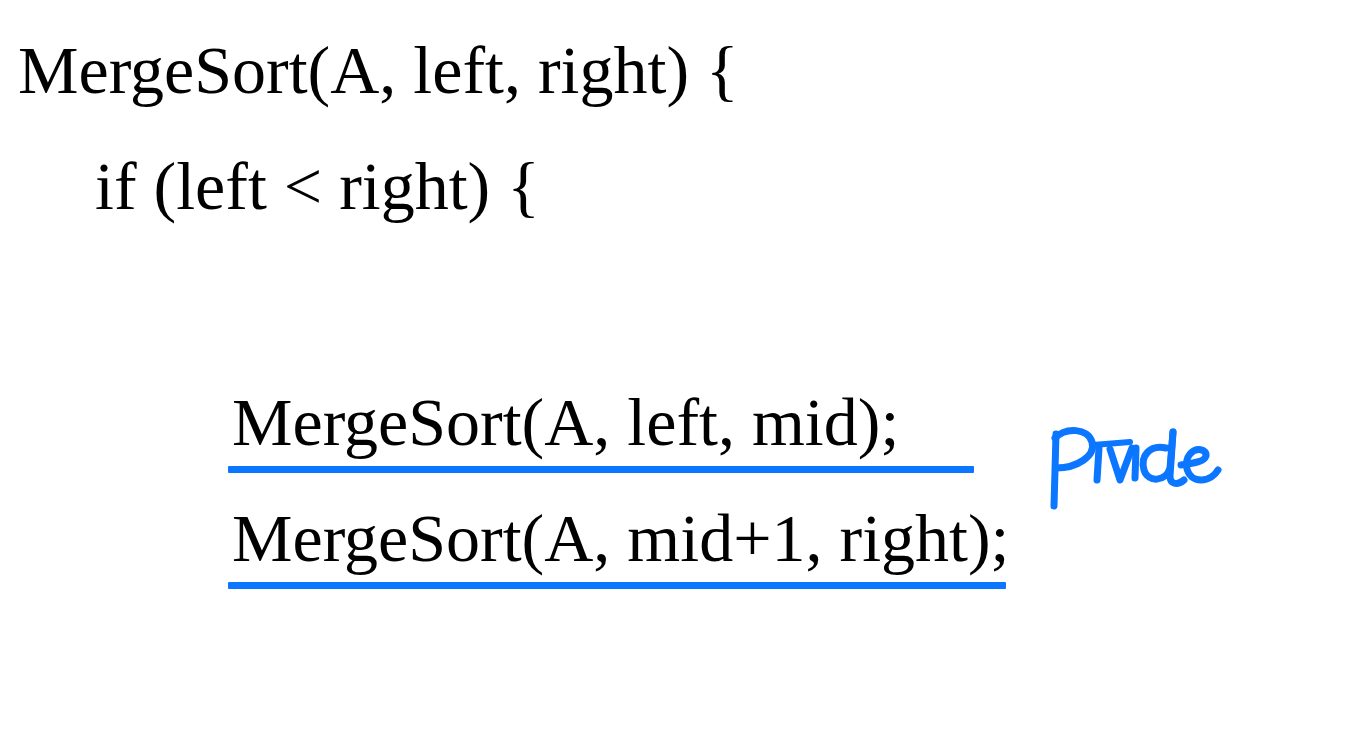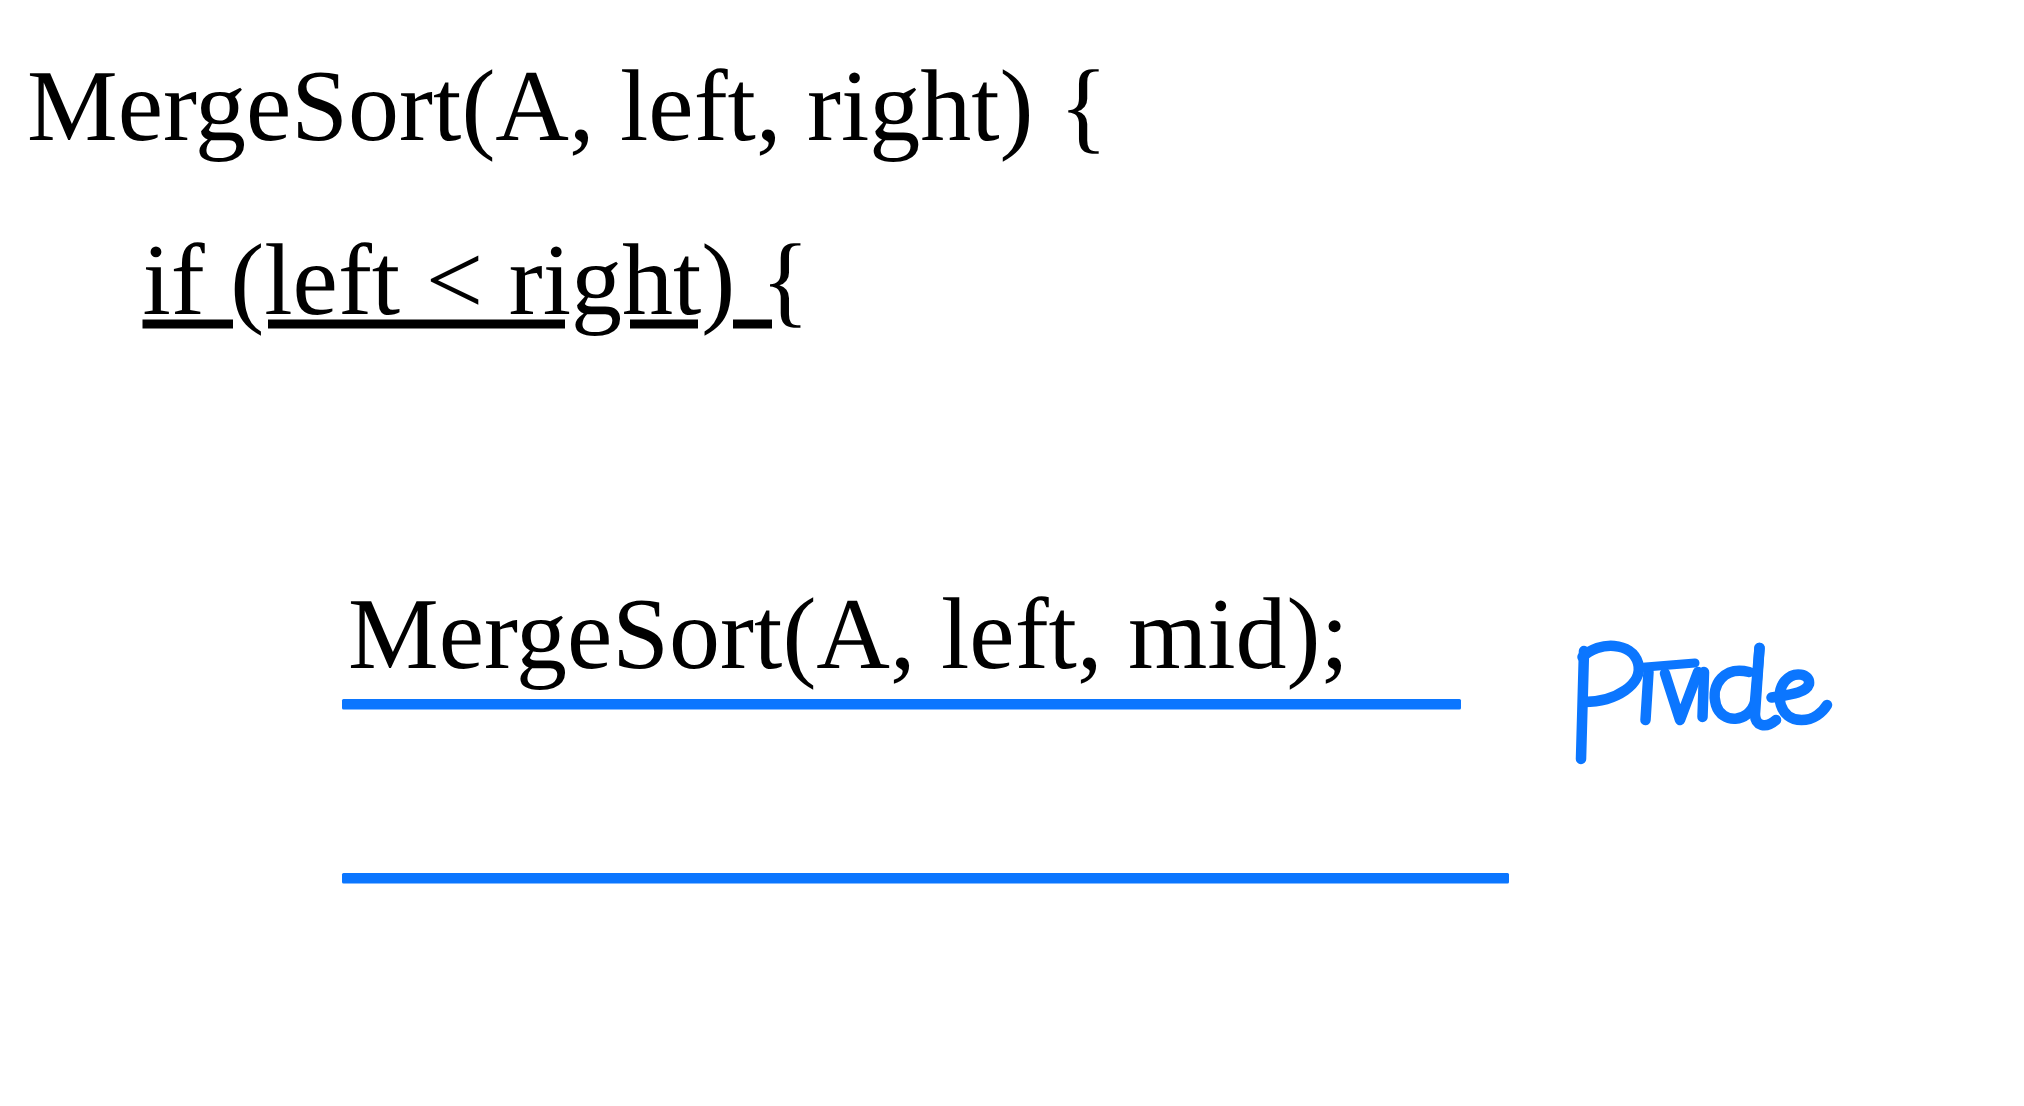--- a/index.html
+++ b/index.html
@@ -24,21 +24,21 @@
   .code-line {
     position: absolute;
     font-family: "Liberation Serif", "DejaVu Serif", serif;
     font-size: 68px;
     line-height: 1;
     color: #000000;
     white-space: pre;
     letter-spacing: 0px;
   }
   .line-1 { left: 18px;  top: 36px;  }
-  .line-2 { left: 95px;  top: 152px; text-decoration: underline; }
+  .line-2 { left: 95px;  top: 152px; }
   .line-3 { left: 232px; top: 272px; }
   .line-4 { left: 232px; top: 388px; text-align: right; }
   .line-5 { left: 232px; top: 504px; }
   .line-6 { left: 242px; top: 622px; }
 
   
   .annotation-layer {
     position: absolute;
     left: 0;
     top: 0;
@@ -102,20 +102,21 @@
 
 <div id="slide">
 
   <div class="code-line line-1">MergeSort(A, left, right) {</div>
 
   <div class="code-line line-2">if (left &lt; right) {</div>
 
 
   <div class="code-line line-4">MergeSort(A, left, mid);</div>
 
+  <div class="code-line line-5">MergeSort(A, mid+1, right);</div>
 
 
   <div class="annotation-layer">
 
     <div class="underline-bar" id="underline-divide-1"></div>
 
     <div class="underline-bar" id="underline-divide-2"></div>
 
     <div id="combine-box"></div>
 

